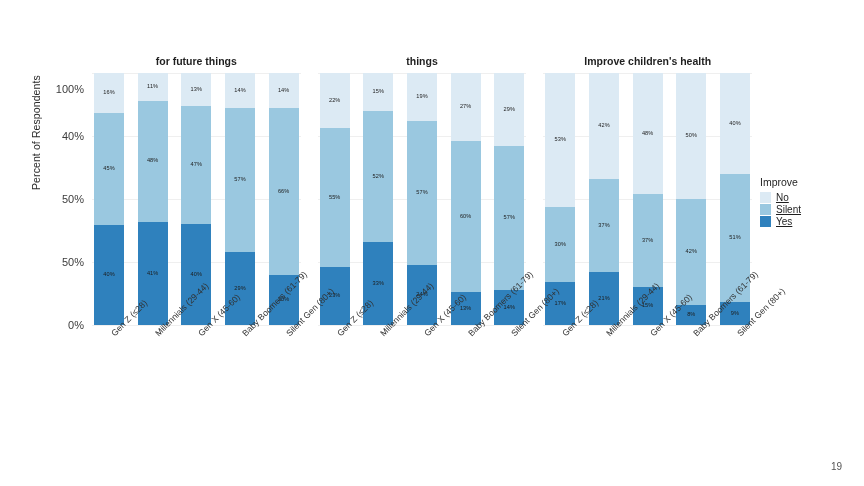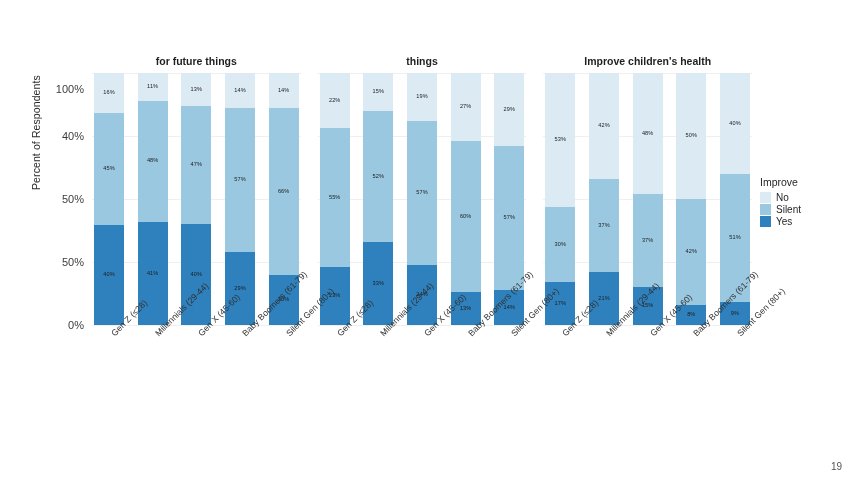--- a/index.html
+++ b/index.html
@@ -168,20 +168,21 @@
   }
   .legend-swatch{
     width:11px;height:11px;
     display:block;
     flex:0 0 auto;
   }
   .legend-label{
     font-size:10px;
     color:#1f1f1f;
     white-space:nowrap;
+    text-decoration:underline;
   }
 
   
   .slide-number{
     position:absolute;
     right:22px; bottom:14px;
     font-size:10px;
     color:#555;
   }
 </style>

